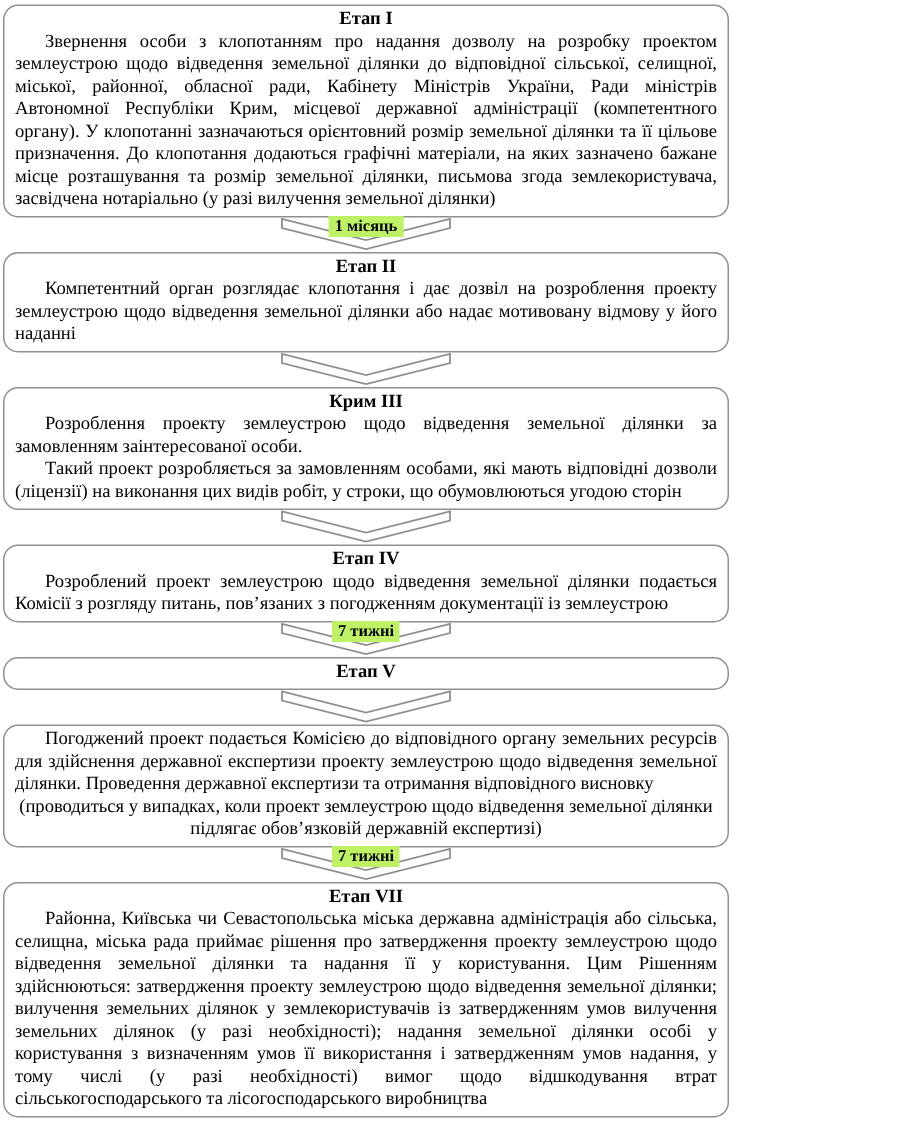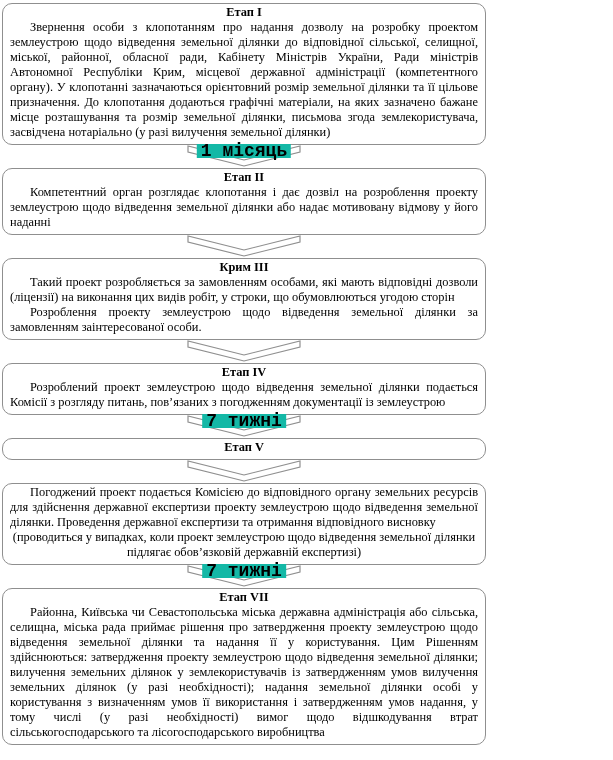--- a/index.html
+++ b/index.html
@@ -41,27 +41,26 @@
     height: 23px;
     margin: 0 auto;
     flex: none;
   }
   .connector svg { display: block; }
   .connector-label {
     position: absolute;
     top: -1px;
     left: 50%;
     transform: translateX(-50%);
-    background: #14b8a6;
+    background: #bef264;
     padding: 0 4px;
     font-weight: bold;
-    font-size: 18px;
+    font-size: 11px;
     line-height: 14px;
     white-space: nowrap;
-    font-family: Liberation Mono, monospace;
   }
 </style>
 </head>
 <body>
 
 <div class="flowchart">
     <div class="stage-box">
       <div class="stage-title">Етап I</div>
       <p class="stage-para">Звернення особи з клопотанням про надання дозволу на розробку проектом землеустрою щодо відведення земельної ділянки до відповідної сільської, селищної, міської, районної, обласної ради, Кабінету Міністрів України, Ради міністрів Автономної Республіки Крим, місцевої державної адміністрації (компетентного органу). У клопотанні зазначаються орієнтовний розмір земельної ділянки та її цільове призначення. До клопотання додаються графічні матеріали, на яких зазначено бажане місце розташування та розмір земельної ділянки, письмова згода землекористувача, засвідчена нотаріально (у разі вилучення земельної ділянки)</p>
     </div>
@@ -75,22 +74,22 @@
       <div class="stage-title">Етап II</div>
       <p class="stage-para">Компетентний орган розглядає клопотання і дає дозвіл на розроблення проекту землеустрою щодо відведення земельної ділянки або надає мотивовану відмову у його наданні</p>
     </div>
     <div class="connector">
       <svg width="116" height="23" viewBox="0 0 116 23">
         <polygon points="2,1 2,7 58,21 114,7 114,1 58,15" fill="#ffffff" stroke="var(--border-color)" stroke-width="1.2"></polygon>
       </svg>
     </div>
     <div class="stage-box">
       <div class="stage-title">Крим III</div>
+      <p class="stage-para">Розроблення проекту землеустрою щодо відведення земельної ділянки за замовленням заінтересованої особи.</p>
       <p class="stage-para">Такий проект розробляється за замовленням особами, які мають відповідні дозволи (ліцензії) на виконання цих видів робіт, у строки, що обумовлюються угодою сторін</p>
-      <p class="stage-para">Розроблення проекту землеустрою щодо відведення земельної ділянки за замовленням заінтересованої особи.</p>
     </div>
     <div class="connector">
       <svg width="116" height="23" viewBox="0 0 116 23">
         <polygon points="2,1 2,7 58,21 114,7 114,1 58,15" fill="#ffffff" stroke="var(--border-color)" stroke-width="1.2"></polygon>
       </svg>
     </div>
     <div class="stage-box">
       <div class="stage-title">Етап IV</div>
       <p class="stage-para">Розроблений проект землеустрою щодо відведення земельної ділянки подається Комісії з розгляду питань, пов’язаних з погодженням документації із землеустрою</p>
     </div>

